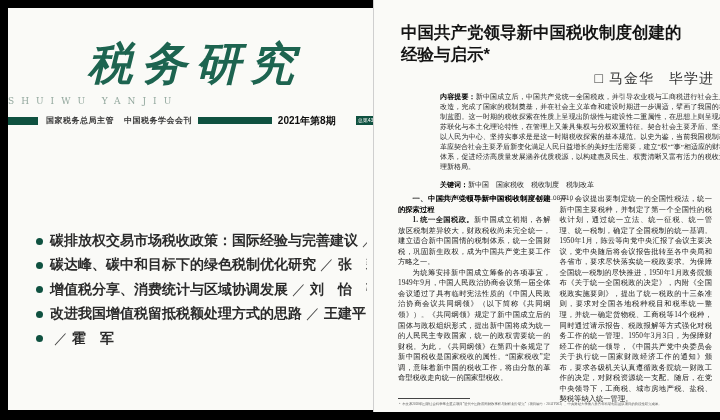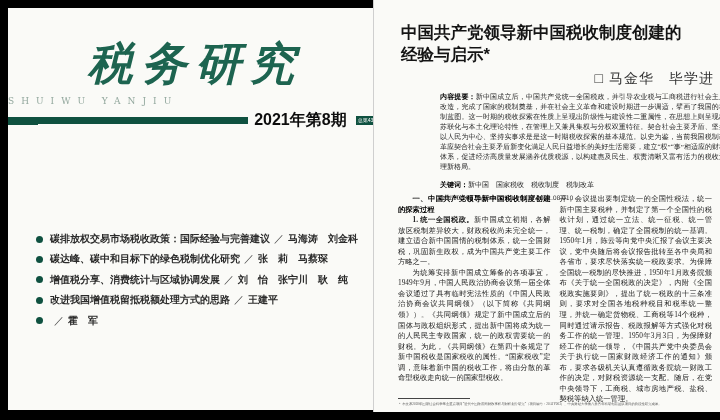--- a/index.html
+++ b/index.html
@@ -35,33 +35,33 @@
     display:flex; align-items:center;
   }
   .band-block { width:30px; height:8px; background:var(--dark-green); flex:none; }
   .band-label {
     font-size:8px; font-weight:bold; color:#3a3a3a;
     margin:0 6px 0 8px; white-space:nowrap; letter-spacing:0.5px;
   }
   .band-label .gap { display:inline-block; width:10px; }
   .band-bar { flex:1; height:7px; background:var(--dark-green); }
   .band-issue {
-    font-size:16px; font-weight:bold; color:#0d0d0d;
-    margin:0 9px 0 6px; white-space:nowrap;
+    font-size:10px; font-weight:bold; color:#0d0d0d;
+    margin:0 20px 0 6px; white-space:nowrap;
   }
   .band-badge {
     background:var(--dark-green); color:#fff;
     font-size:5px; line-height:7px; padding:1px 2px;
     white-space:nowrap; flex:none;
   }
   .toc { position:absolute; top:224px; left:28px; right:16px; list-style:none; margin:0; padding:0; }
   .toc li {
     display:flex; align-items:center;
     margin-bottom:6.4px;
-    font-size:10px; font-weight:bold; color:#2b2b2b;
+    font-size:14px; font-weight:bold; color:#2b2b2b;
     white-space:nowrap; overflow:hidden;
   }
   .bullet { width:7px; height:7px; border-radius:50%; background:var(--dark-green); margin-right:7px; flex:none; }
   .toc .sep { margin:0 4px; font-weight:normal; color:#444; }
 
   
   .art-title {
     position:absolute; top:22px; left:27px; width:302px;
     font-size:16.5px; line-height:21.5px; font-weight:bold; color:#141414;
     font-family:"Liberation Sans", sans-serif;
@@ -108,20 +108,21 @@
 </head>
 <body>
 
 <div class="page left-page">
 
   <div class="logo">税务研究</div>
   <div class="pinyin">SHUIWU YANJIU</div>
 
   <div class="band">
     <span class="band-block"></span>
+    <span class="band-label"><span>国家税务总局主管</span><span class="gap"></span><span>中国税务学会会刊</span></span>
     <span class="band-bar"></span>
     <span class="band-issue">2021年第8期</span>
     <span class="band-badge">总第439期</span>
   </div>
 
   <ul class="toc">
     <li>
       <span class="bullet"></span>
       <span>碳排放权交易市场税收政策：国际经验与完善建议</span>
       <span class="sep">／</span>

